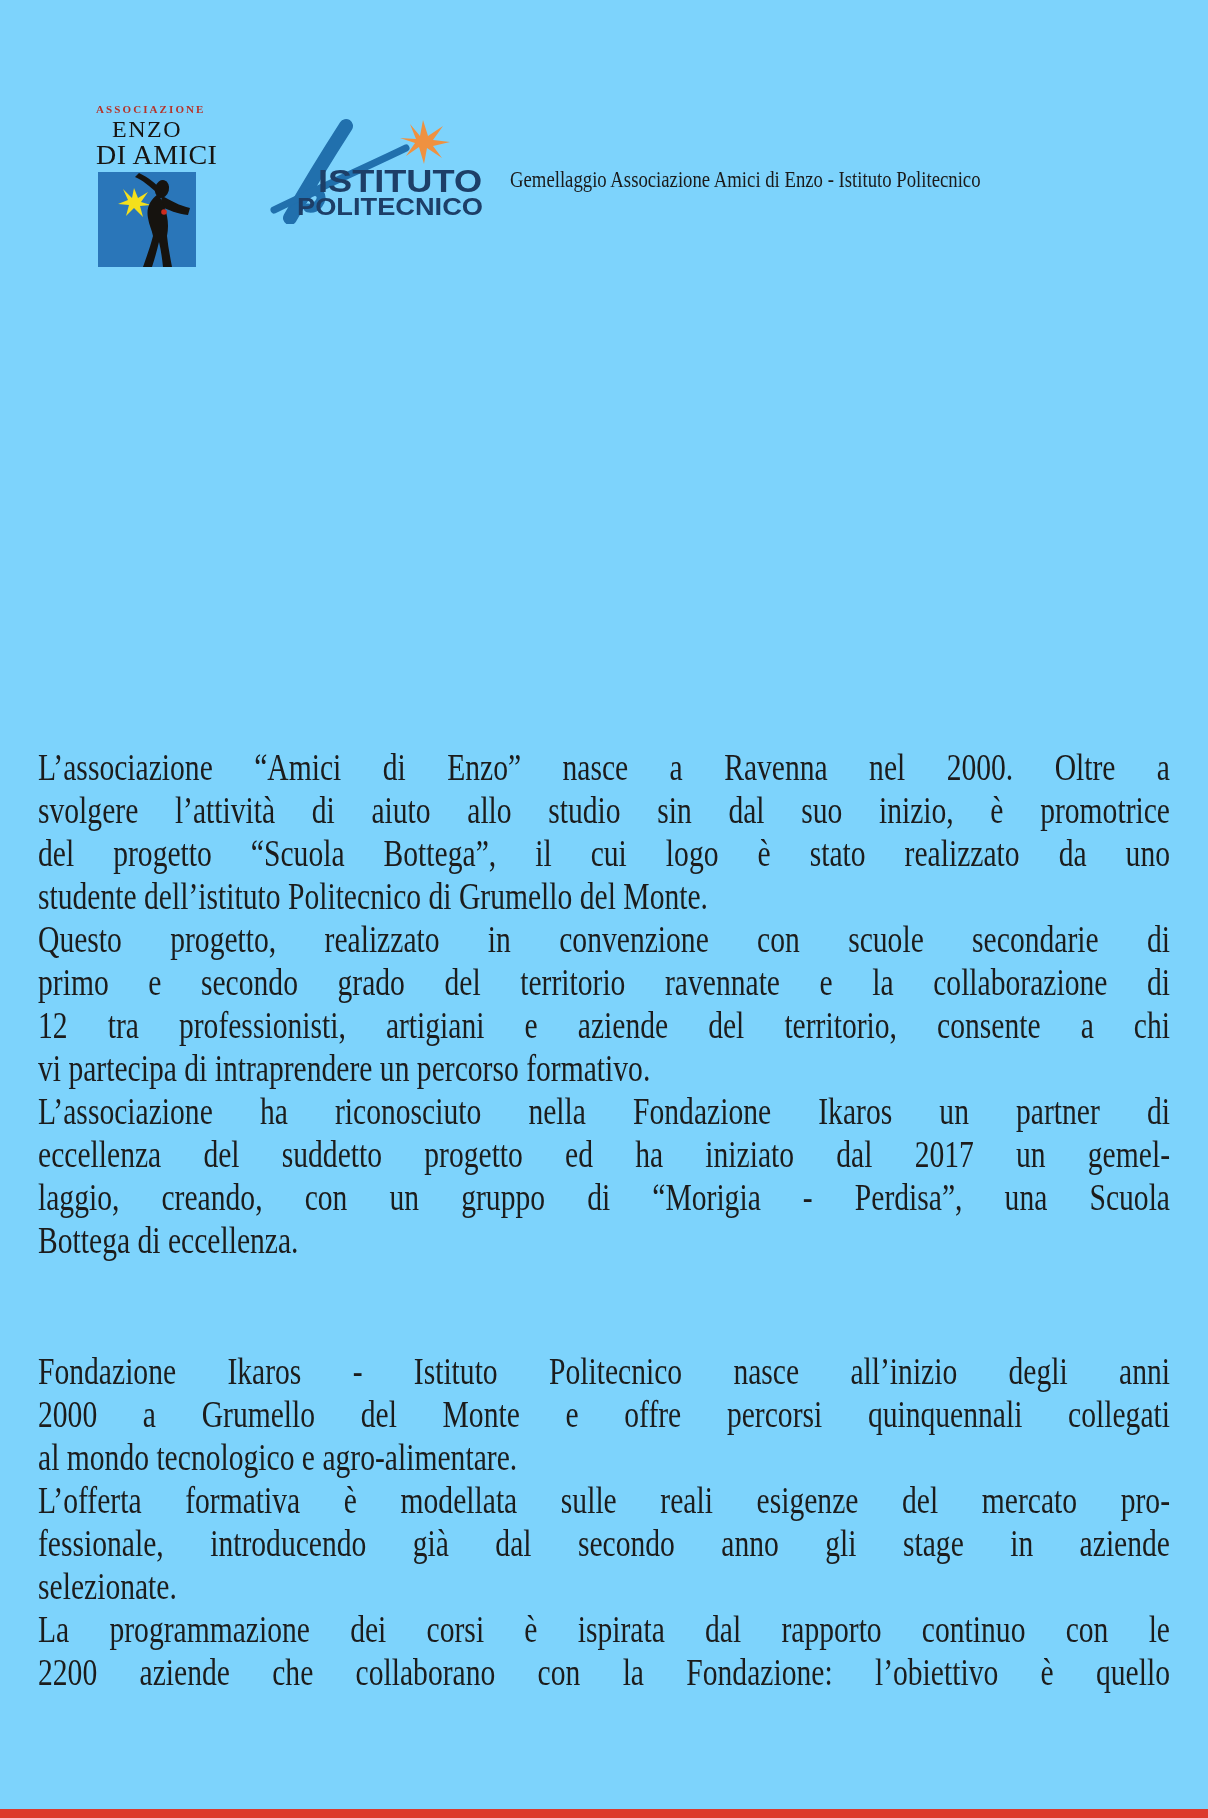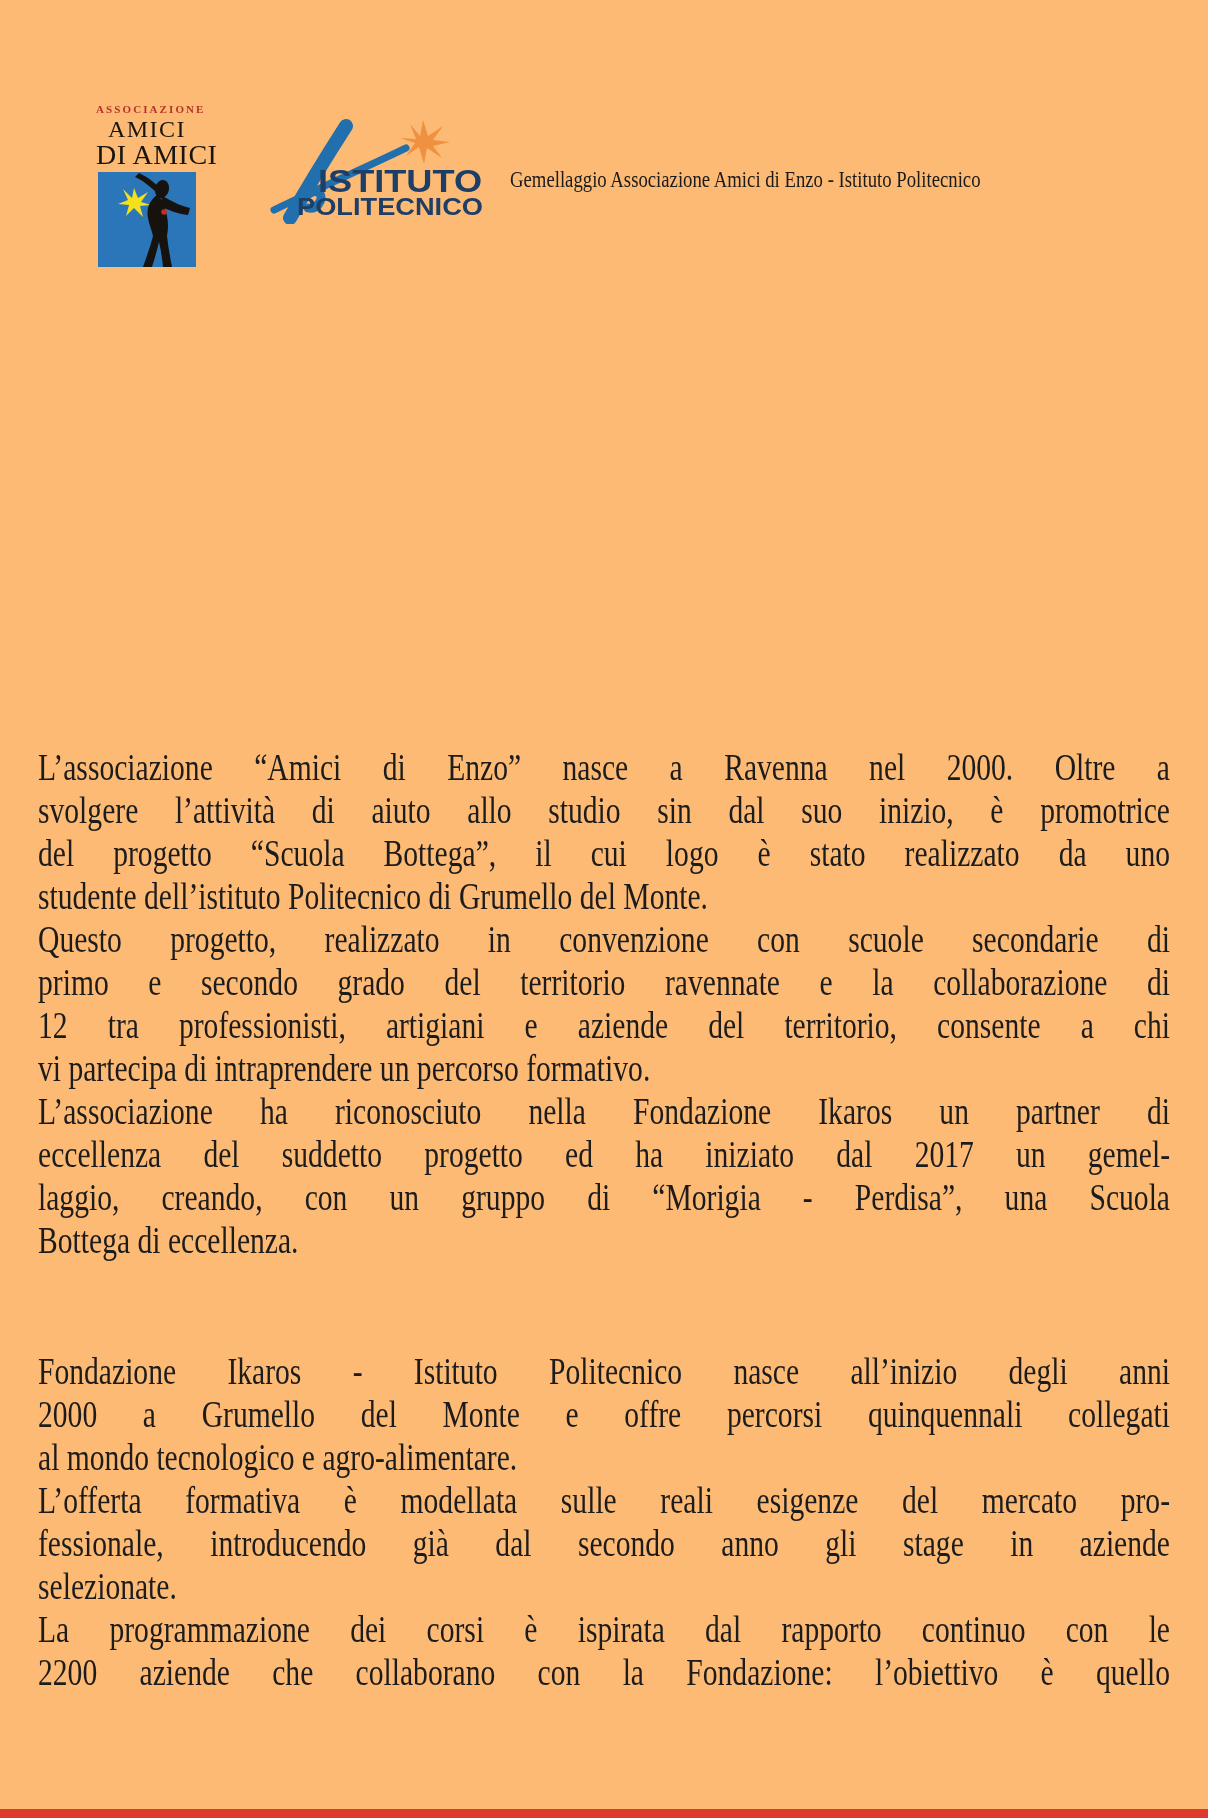--- a/index.html
+++ b/index.html
@@ -1,20 +1,20 @@
 <!DOCTYPE html>
 <html><head>
 <meta charset="utf-8">
 <style>
   html, body { margin: 0; padding: 0; background: #ffffff; }
   .page {
     position: relative;
     width: 1208px;
     height: 1818px;
-    background: #fdba74;
+    background: #7dd3fc;
     overflow: hidden;
     font-family: "Liberation Serif", serif;
     color: #1c1c1c;
   }
 
   
   .amici-logo {
     position: absolute;
     left: 96px;
     top: 104px;
@@ -105,21 +105,21 @@
     background: #dd392c;
   }
 </style>
 </head>
 <body>
 
 <div class="page">
 
   <div class="amici-logo">
     <div class="amici-assoc">ASSOCIAZIONE</div>
-    <div class="amici-name1">AMICI</div>
+    <div class="amici-name1">ENZO</div>
     <div class="amici-name2">DI AMICI</div>
     <svg class="amici-square" width="98" height="95" viewBox="0 0 98 95">
       <rect x="0" y="0" width="98" height="95" fill="#2a76b9"></rect>
       <polygon fill="#f4e01b" points="36,16 40,26 50,20 43,30 53,33 42,34 45,45 36,36 28,44 31,33 20,32 30,28 25,17 34,26"></polygon>
       <g fill="#16130f">
         <ellipse cx="64" cy="17" rx="7" ry="9" transform="rotate(15 64 17)"></ellipse>
         <path d="M60,22 C52,14 44,8 37,5 L41,1 C50,5 58,12 64,18 Z"></path>
         <path d="M64,24 C72,28 82,34 92,36 L90,43 C80,42 70,38 62,34 Z"></path>
         <path d="M60,22 C52,28 48,36 50,46 C51,53 54,58 55,64 C52,76 48,86 45,95 L54,95 C57,86 59,78 61,70 C63,78 64,86 65,95 L74,95 C72,84 70,74 69,64 C71,54 70,44 66,34 C64,29 62,25 60,22 Z"></path>
       </g>

